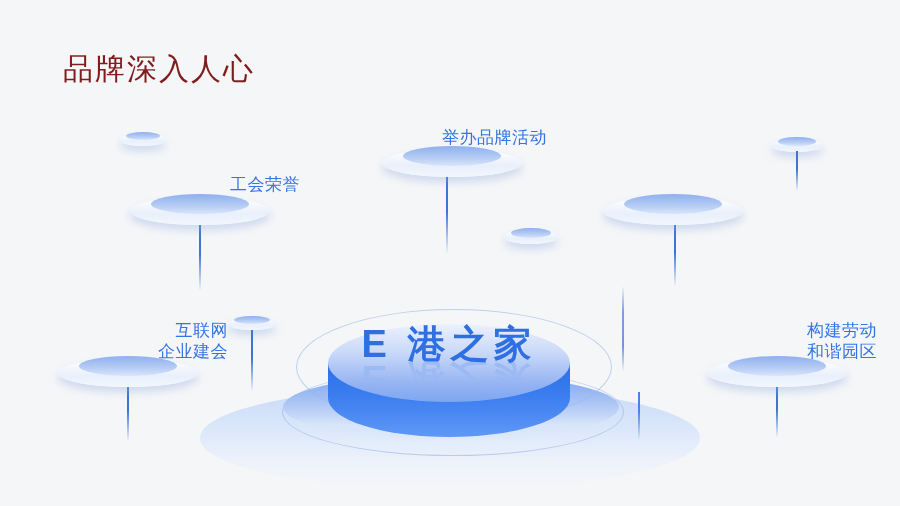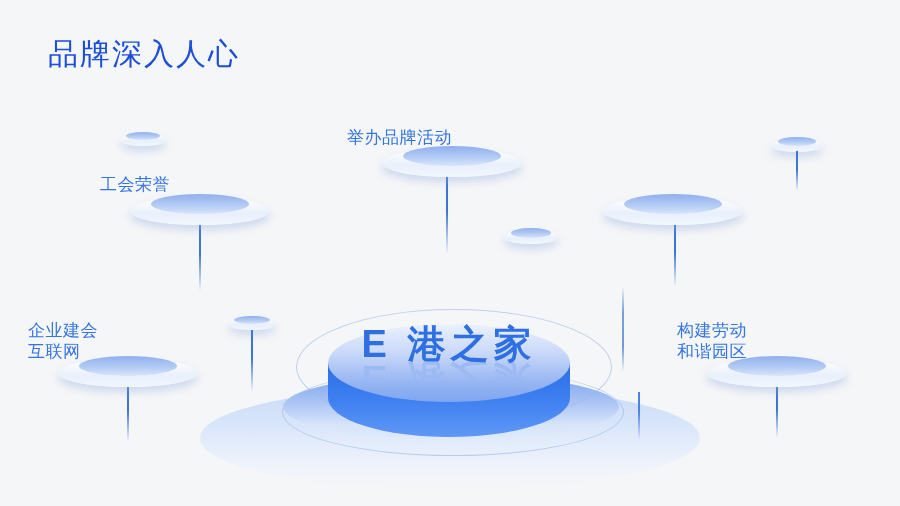--- a/index.html
+++ b/index.html
@@ -1,20 +1,20 @@
 <!DOCTYPE html>
 <html><head>
 <meta charset="utf-8">
 <style>
   html,body{margin:0;padding:0;}
   body{font-family:"Liberation Sans","DejaVu Sans",sans-serif;background:#f5f6f8;}
   .stage{position:relative;width:900px;height:506px;background:#f5f6f8;overflow:hidden;}
 
-  .title{position:absolute;left:48px;top:34px;margin:0;font-size:30px;font-weight:500;
-         letter-spacing:2px;color:#1d4ed8;}
+  .title{position:absolute;left:48px;top:34px;margin:15px;font-size:30px;font-weight:500;
+         letter-spacing:2px;color:#7f1d1d;}
 
   .ellipse{position:absolute;border-radius:50%;}
 
   
   .base-bottom{left:200px;top:386px;width:500px;height:104px;
     background:linear-gradient(180deg,#c7daf7 0%,#d9e6fa 38%,#edf2fb 72%,rgba(245,246,248,0) 100%);}
   .ring{background:transparent;border:1px solid rgba(142,175,228,.55);}
   .ring-middle{left:282px;top:368px;width:340px;height:86px;}
   .base-middle{left:283px;top:374px;width:336px;height:66px;
     background:linear-gradient(180deg,#7da5ef 0%,#a9c3f4 42%,#d9e6fa 78%,rgba(245,246,248,0) 100%);}
@@ -68,21 +68,21 @@
   .stem-n4{left:776px;top:386px;height:52px;}
   .stem-dB{left:796px;top:151px;height:40px;}
   .stem-dD{left:251px;top:330px;height:62px;}
   .line-float{position:absolute;width:2px;
     background:linear-gradient(180deg,rgba(97,135,205,0) 0%,#7aa0de 30%,#6f97da 70%,rgba(97,135,205,0) 100%);}
   .line-1{left:622px;top:286px;height:86px;}
   .line-2{left:638px;top:392px;height:48px;
     background:linear-gradient(180deg,#4b82e4 0%,#4b82e4 40%,rgba(75,130,228,0) 100%);}
 
   
-  .node-label{position:absolute;width:200px;text-align:left;color:#3574e4;
+  .node-label{position:absolute;width:200px;text-align:right;color:#3574e4;
     font-size:17px;line-height:21px;font-weight:500;letter-spacing:.5px;}
   .node-label span{display:block;}
   .label-n0{left:347px;top:127px;}
   .label-n1{left:100px;top:175px;font-family:Liberation Mono, monospace;}
   .label-n2{left:576px;top:175px;}
   .label-n3{left:28px; top:320px;}
   .label-n4{left:677px;top:320px;}
 </style>
 </head>
 <body>
@@ -133,22 +133,22 @@
   <div class="disc disc-n1">
       <i class="disc-inner"></i>
     </div>
 
   <div class="stem stem-n2"></div>
   <div class="disc disc-n2">
       <i class="disc-inner"></i>
     </div>
 
   <div class="node-label label-n3">
+    <span>互联网</span>
     <span>企业建会</span>
-    <span>互联网</span>
   </div>
   <div class="stem stem-n3"></div>
   <div class="disc disc-n3">
       <i class="disc-inner"></i>
     </div>
 
   <div class="node-label label-n4">
     <span>构建劳动</span>
     <span>和谐园区</span>
   </div>

